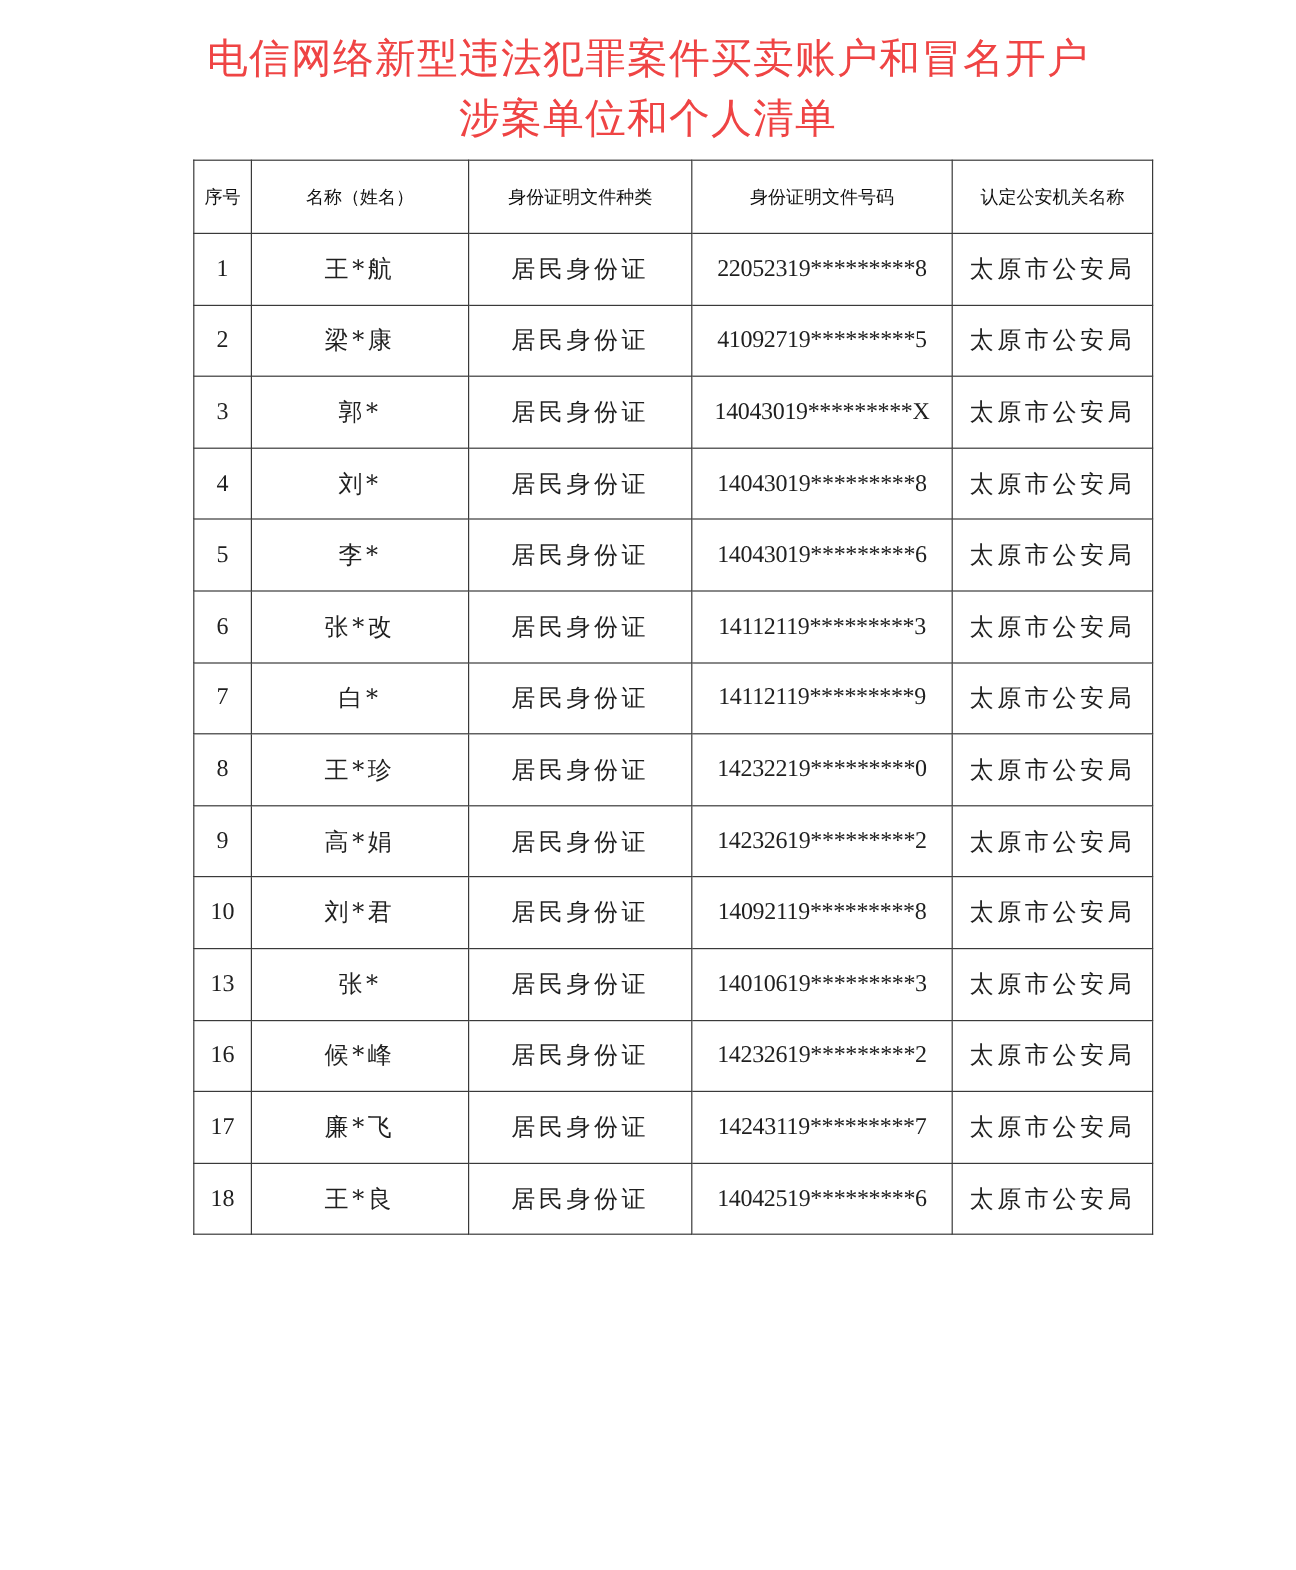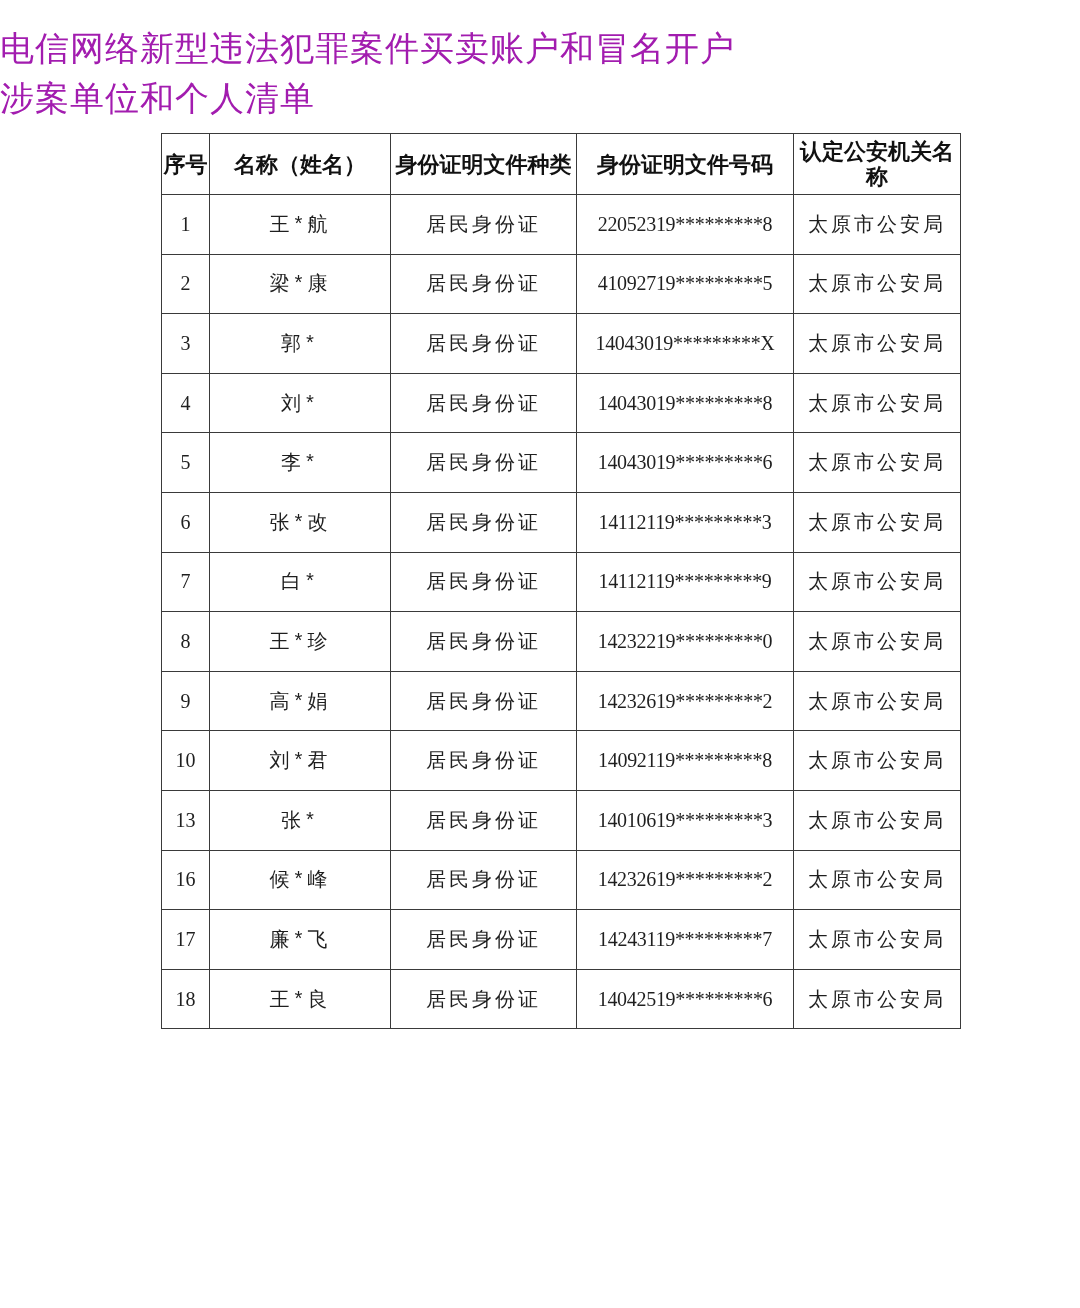--- a/index.html
+++ b/index.html
@@ -12,25 +12,25 @@
       height: 1308px;
       position: relative;
       overflow: hidden;
       font-family: "DejaVu Serif", "Liberation Serif", serif;
       color: #1a1a1a;
     }
     .title {
       position: absolute;
       left: 0;
       width: 1080px;
-      text-align: left;
+      text-align: center;
       font-family: "DejaVu Serif", "Liberation Serif", serif;
       font-size: 34px;
       letter-spacing: 1px;
-      color: #a21caf;
+      color: #ef4444;
       white-space: nowrap;
     }
     .title.line1 { top: 26px; }
     .title.line2 { top: 76px; }
 
     table.list {
       position: absolute;
       left: 161px;
       top: 133px;
       width: 799px;
@@ -40,36 +40,36 @@
     table.list th, table.list td {
       border: 1.5px solid #3a3a3a;
       text-align: center;
       vertical-align: middle;
       padding: 0;
       overflow: hidden;
     }
     table.list th {
       height: 60px;
       font-family: "DejaVu Sans", "Liberation Sans", sans-serif;
-      font-weight: bold;
-      font-size: 22px;
+      font-weight: normal;
+      font-size: 15px;
       line-height: 25px;
       color: #111;
     }
     table.list td {
       height: 58.6px;
       font-size: 20px;
       color: #1f1f1f;
     }
     td.num, td.idnum {
       font-family: "Liberation Serif", "DejaVu Serif", serif;
       font-size: 21px;
     }
     td.idnum { letter-spacing: -0.3px; white-space: nowrap; }
-    td.cn { letter-spacing: 3px; font-family: Liberation Mono, monospace; }
+    td.cn { letter-spacing: 3px; }
     col.c1 { width: 48px; }
     col.c2 { width: 181px; }
     col.c3 { width: 186px; }
     col.c4 { width: 217px; }
     col.c5 { width: 167px; }
   </style>
 </head>
 <body>
 
 <div class="title line1">电信网络新型违法犯罪案件买卖账户和冒名开户</div>

